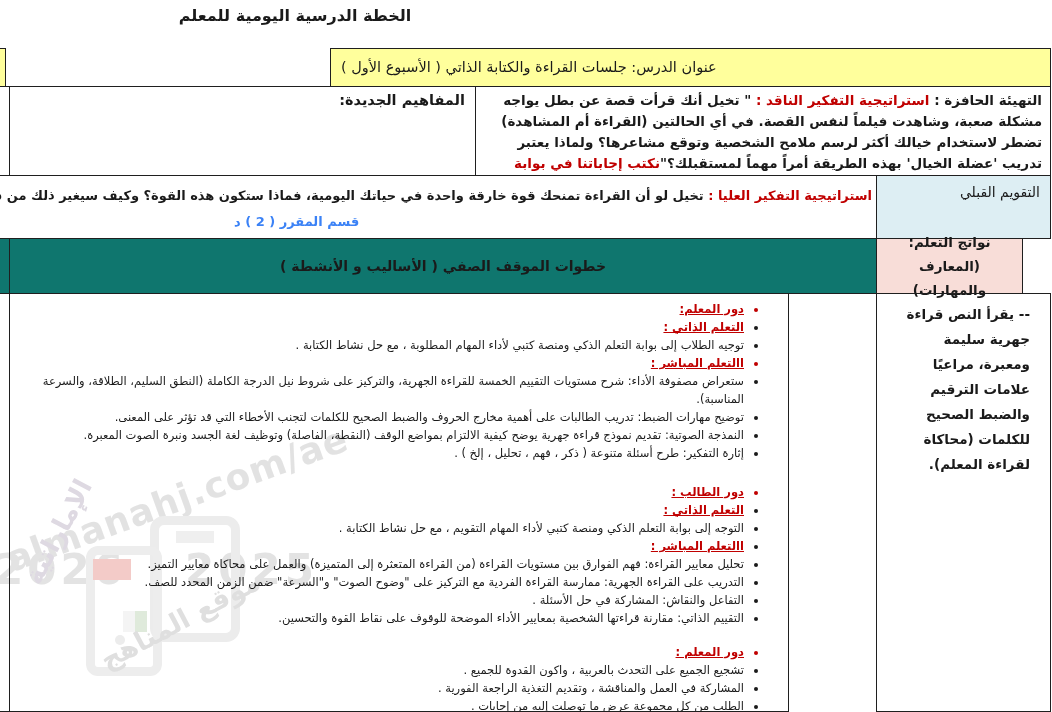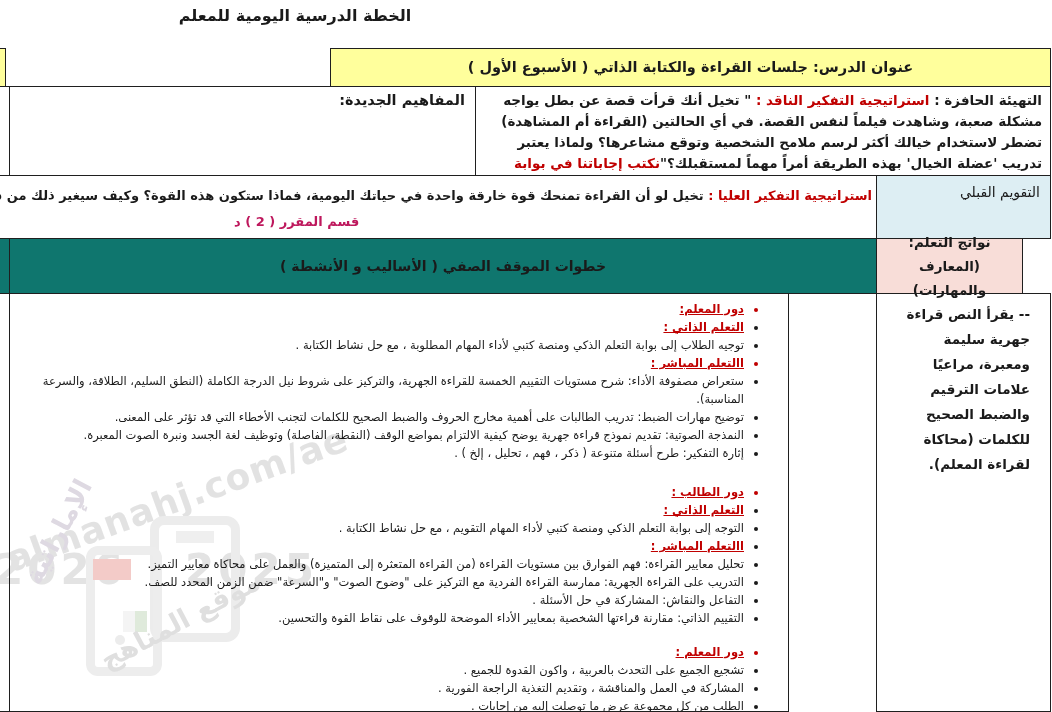--- a/index.html
+++ b/index.html
@@ -13,32 +13,32 @@
   .purple{background:#0f766e;}
   .pink{background:#f8ddd8;}
   .red{color:#c00000;}
   
   #doc-title{position:absolute;left:150px;top:6px;width:290px;text-align:center;
     font-size:16px;font-weight:bold;}
   
   #grade-cell{left:5px;top:48px;width:326px;height:39px;line-height:36px;
     text-align:center;font-weight:bold;font-size:15px;}
   #lesson-cell{left:330px;top:48px;width:721px;height:39px;line-height:36px;
-    text-align:center;padding:0 10px;font-weight:bold;font-size:14.5px;}
+    text-align:left;padding:0 10px;font-weight:normal;font-size:14.5px;}
   
   #concepts-cell{left:9px;top:86px;width:467px;height:90px;padding:5px 10px;
     text-align:right;font-weight:bold;font-size:14.5px;}
   #motivation-cell{left:475px;top:86px;width:576px;height:90px;padding:3px 8px;
     text-align:right;font-size:13.5px;font-weight:bold;line-height:21px;overflow:hidden;}
   
   #preassess-cell{left:-20px;top:175px;width:897px;height:64px;overflow:hidden;}
   #preassess-line{margin-top:12px;padding-left:0;padding-right:4px;white-space:nowrap;
     direction:rtl;text-align:right;font-size:13px;font-weight:bold;}
   #preassess-note{position:absolute;left:253px;top:38px;white-space:nowrap;
-    font-size:13px;font-weight:bold;color:#be185d;}
+    font-size:13px;font-weight:bold;color:#3b82f6;}
   #preassess-label-cell{left:876px;top:175px;width:175px;height:64px;padding:8px 10px;
     text-align:right;font-weight:normal;font-size:14px;}
   
   #steps-header-cell{left:9px;top:238px;width:868px;height:56px;display:flex;
     align-items:center;justify-content:center;font-weight:bold;font-size:14px;}
   #outcomes-header-cell{left:876px;top:238px;width:147px;height:56px;display:flex;
     align-items:center;justify-content:center;text-align:center;font-weight:bold;
     font-size:13.5px;padding:0 5px;line-height:24px;}
   
   #activities-cell{left:9px;top:293px;width:780px;height:419px;padding-top:6px;overflow:hidden;}

